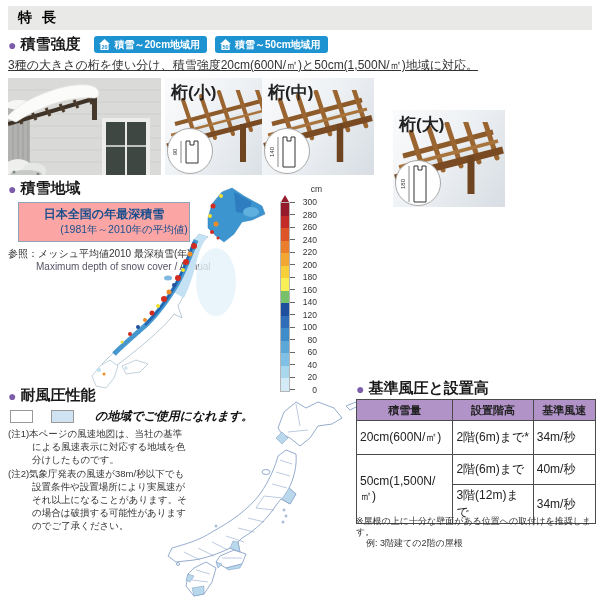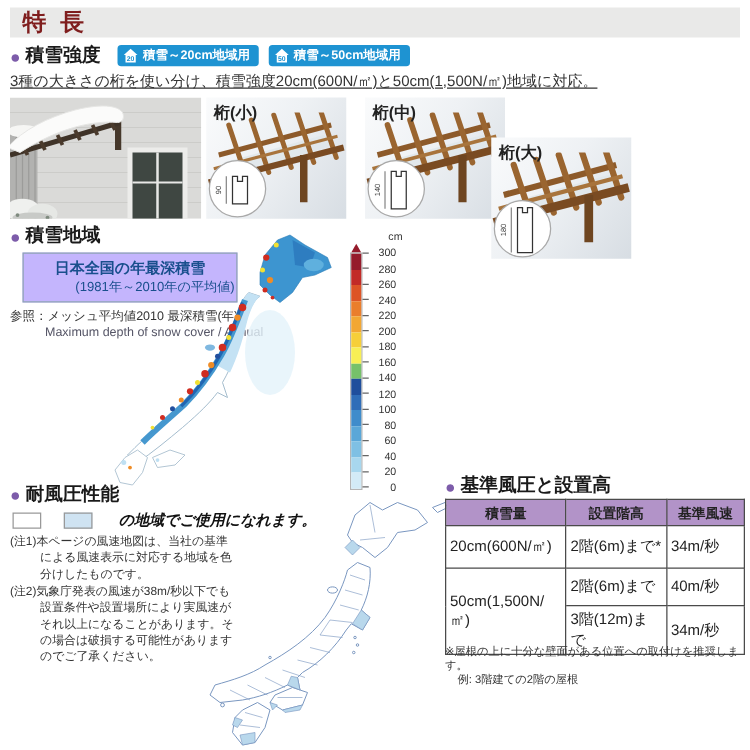--- a/index.html
+++ b/index.html
@@ -5,37 +5,37 @@
   html,body{margin:0;padding:0;background:#fff;}
   #page{
     position:relative;width:600px;height:600px;background:#ffffff;overflow:hidden;
     font-family:"Liberation Sans","DejaVu Sans",sans-serif;color:#222;
     border-bottom:1px solid #e3e3e3;
   }
   .abs{position:absolute;}
   
   .header-bar{left:8px;top:6px;right:8px;height:24px;background:#e9e9e8;
     display:flex;align-items:center;padding-left:10px;box-sizing:border-box;}
-  .header-bar .t{font-size:19px;font-weight:bold;color:#7f1d1d;letter-spacing:3px;}
+  .header-bar .t{font-size:14px;font-weight:bold;color:#000000;letter-spacing:3px;}
   
   .sec-head{display:flex;align-items:center;gap:4px;font-size:15px;font-weight:bold;color:#1a1a1a;}
   .bullet{color:#7d5caa;font-size:14px;line-height:1;}
   
   .badge{display:inline-flex;align-items:center;gap:3px;background:#1e93d2;color:#fff;
     font-size:10px;font-weight:bold;padding:2px 7px 2px 4px;border-radius:3px;line-height:13px;}
   
   .desc{font-size:12px;color:#333;}
   
   .card{width:112px;height:97px;background:linear-gradient(125deg,#fafbfc 0%,#eef1f4 45%,#d7dde3 100%);
     position:absolute;top:78px;}
-  .card .label{position:absolute;left:6px;top:3px;font-size:13px;font-weight:bold;color:#222;}
+  .card .label{position:absolute;left:6px;top:3px;font-size:17px;font-weight:bold;color:#222;}
   .card .circle{position:absolute;left:2px;bottom:1px;width:46px;height:46px;border-radius:50%;
     background:#fff;border:1px solid #a9a9a9;box-sizing:border-box;}
   
-  .info-box{left:18px;top:202px;width:170px;background:#c4b5fd;border:1px solid #8fa4b4;
+  .info-box{left:18px;top:202px;width:170px;background:#fca5a5;border:1px solid #8fa4b4;
     text-align:center;padding:3px 0 4px 0;}
   .info-box .t1{font-size:12px;font-weight:bold;color:#194f8d;}
   .info-box .t2{font-size:10.5px;color:#194f8d;margin-left:40px;}
   .refs{left:8px;top:247px;font-size:10px;color:#333;line-height:13px;}
   .refs .en{padding-left:28px;color:#556;}
   
   .scale-unit{font-size:8.5px;color:#333;text-align:right;width:34px;margin-left:8px;}
   .scale-body{display:flex;margin-top:1px;}
   .scale-barcol{display:flex;flex-direction:column;align-items:center;}
   .scale-arrow{width:0;height:0;border-left:4px solid transparent;border-right:4px solid transparent;
@@ -150,21 +150,21 @@
     <span class="label">桁(小)</span>
     <div class="circle">
       <svg width="44" height="44" viewBox="0 0 44 44">
         <path d="M18,12 h4 v4 h4 v-4 h4 v22 h-12 z" fill="#fff" stroke="#333" stroke-width="1"></path>
         <line x1="13" y1="12" x2="13" y2="34" stroke="#555" stroke-width="0.7"></line>
         <text transform="rotate(-90 9 23)" x="9" y="23" font-size="6" fill="#333" text-anchor="middle">90</text>
       </svg>
     </div>
   </div>
 
-  <div class="card" style="left:292px;text-align:right;">
+  <div class="card" style="left:262px;text-align:right;">
     <svg width="112" height="72" viewBox="0 0 112 72" style="position:absolute;left:0;top:12px;">
       <polygon points="14,40 94,18 102,26 24,50" fill="#dfe6ea" opacity="0.85"></polygon>
       <line x1="10" y1="34" x2="100" y2="10" stroke="#8d5a2a" stroke-width="4.5"></line>
       <g stroke="#9a6530" stroke-width="4.5" stroke-linecap="round">
         <line x1="18" y1="10" x2="32" y2="52"></line>
           <line x1="36" y1="6" x2="50" y2="48"></line>
         <line x1="54" y1="2" x2="68" y2="44"></line>
           <line x1="72" y1="-2" x2="86" y2="40"></line>
         <line x1="90" y1="-6" x2="104" y2="36"></line>
       </g>

